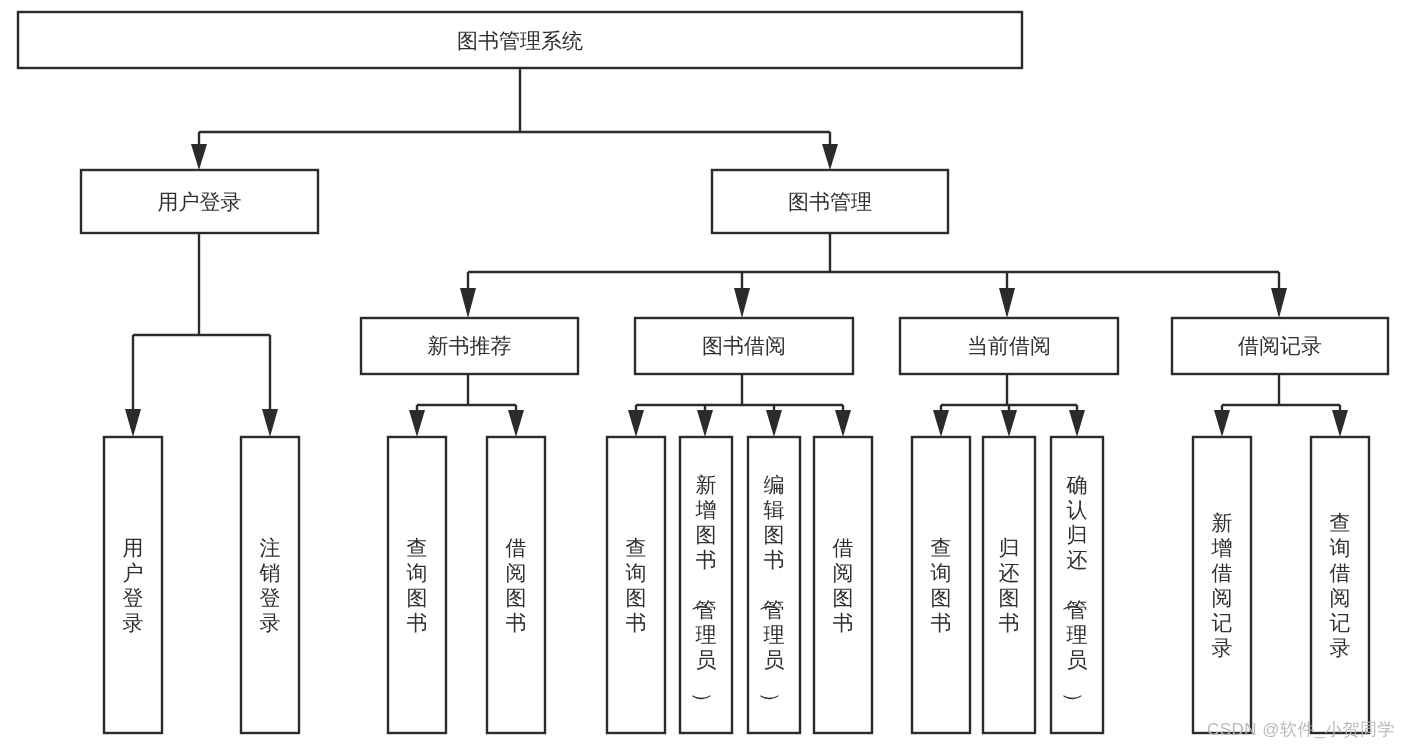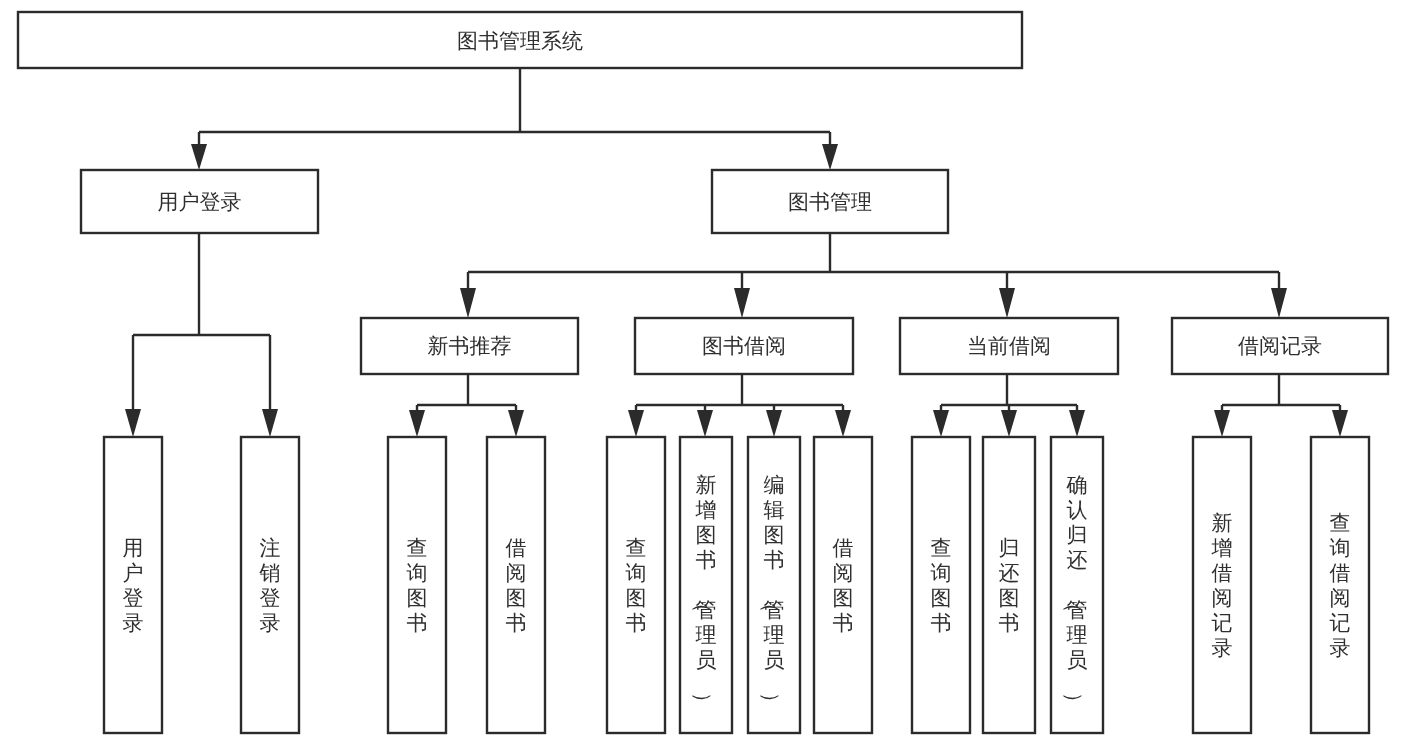--- a/index.html
+++ b/index.html
@@ -225,13 +225,14 @@
       <text class="node-label-v vtext" x="1222" y="0" font-size="21px"><tspan x="1222" y="529.50">新</tspan><tspan x="1222" y="554.50">增</tspan><tspan x="1222" y="579.50">借</tspan><tspan x="1222" y="604.50">阅</tspan><tspan x="1222" y="629.50">记</tspan><tspan x="1222" y="654.50">录</tspan></text>
     </g>
 
     <g>
       <rect class="node-box" x="1311" y="437" width="58" height="296"></rect>
       <text class="node-label-v vtext" x="1340" y="0" font-size="21px"><tspan x="1340" y="529.50">查</tspan><tspan x="1340" y="554.50">询</tspan><tspan x="1340" y="579.50">借</tspan><tspan x="1340" y="604.50">阅</tspan><tspan x="1340" y="629.50">记</tspan><tspan x="1340" y="654.50">录</tspan></text>
     </g>
 
   </svg>
 
+  <div class="watermark">CSDN @软件_小贺同学</div>
 </div>
 
 </body></html>

